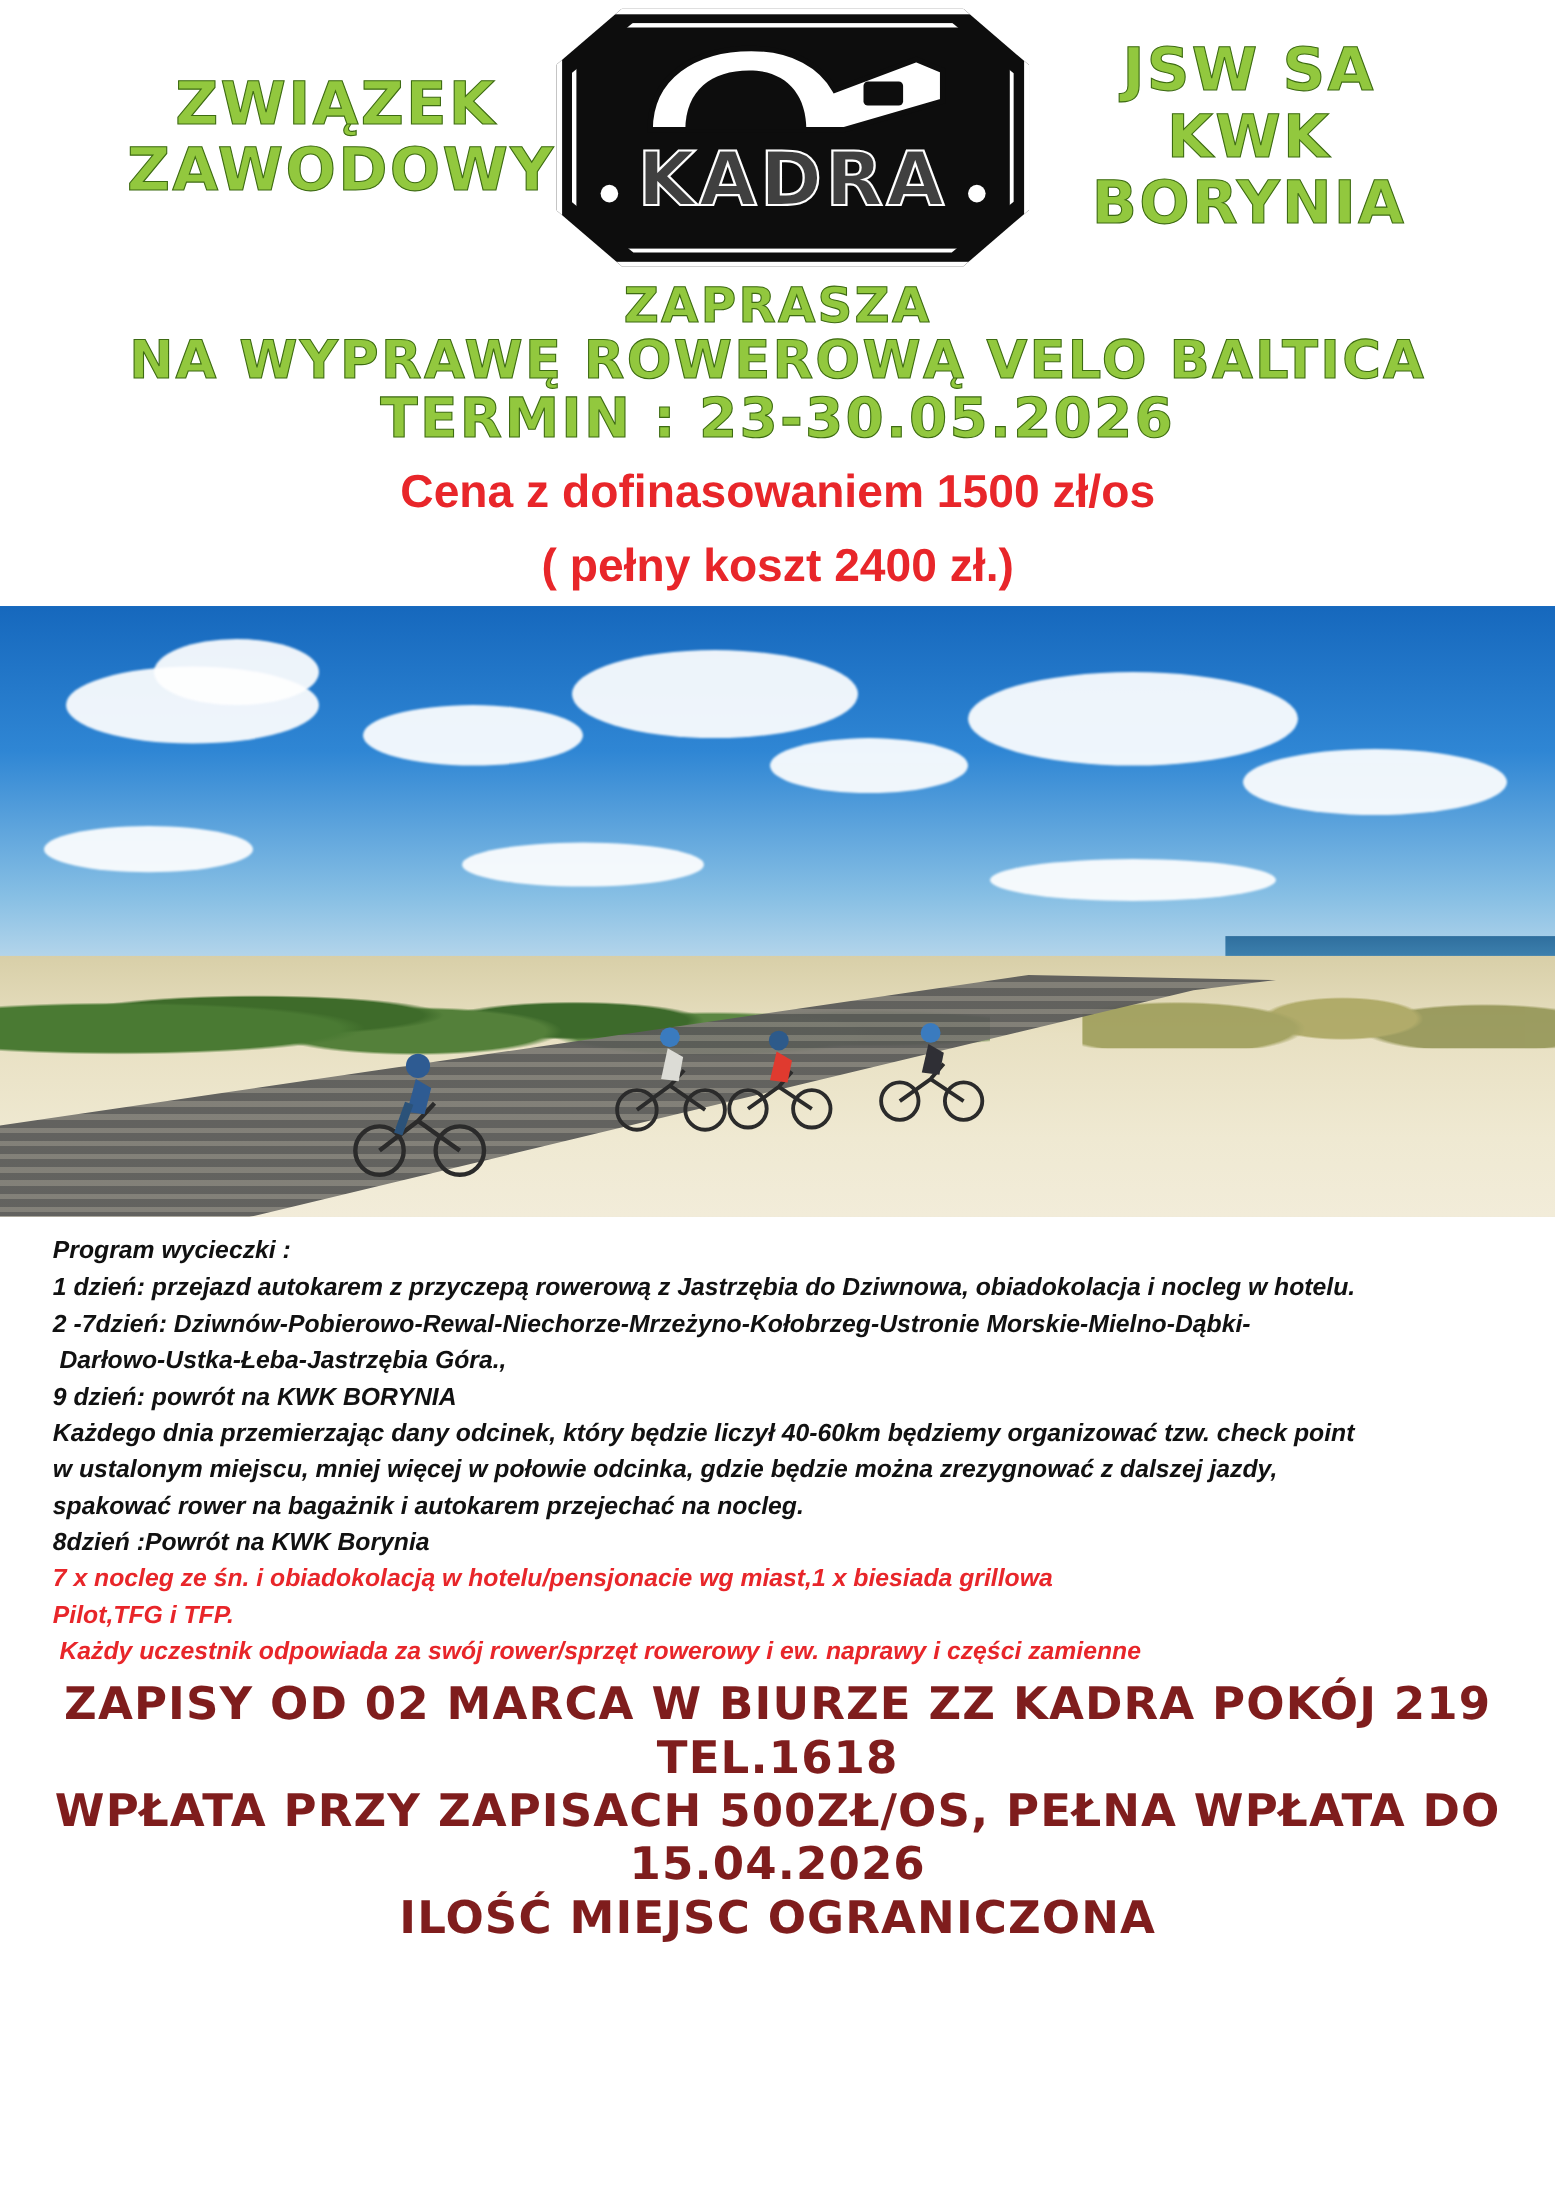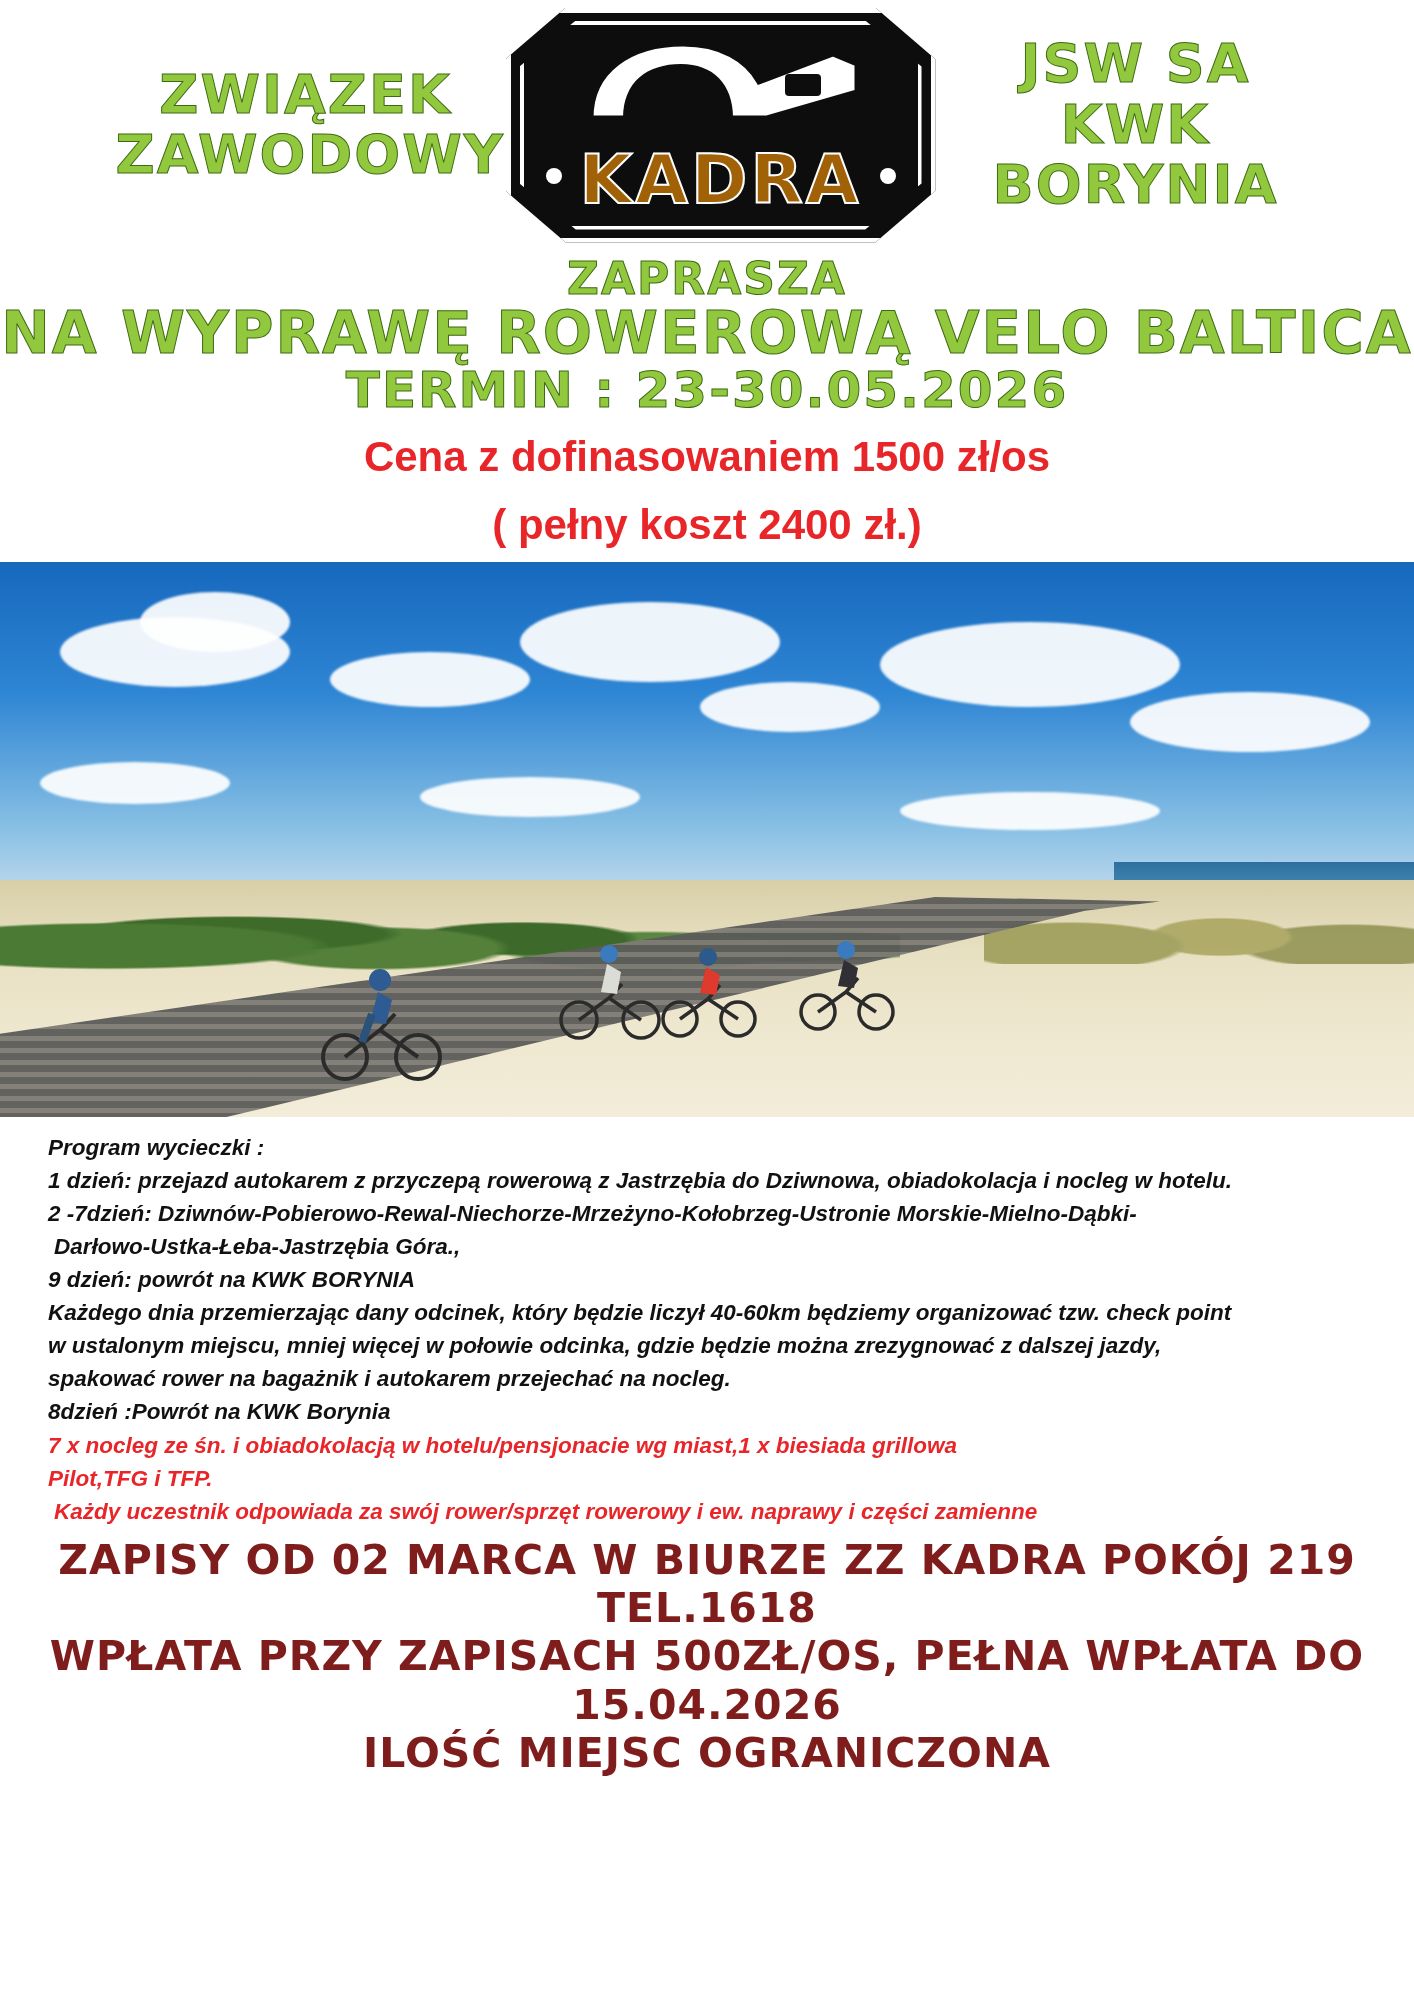--- a/index.html
+++ b/index.html
@@ -69,23 +69,23 @@
     position: absolute;
     left: 50%;
     top: 22px;
     transform: translateX(-50%);
     width: 300px;
     height: 110px;
   }
   .logo-text {
     position: absolute;
     left: 0; right: 0;
-    top: 132px;
+    top: 116px;
     text-align: center;
-    color: #a16207;
+    color: #404040;
     font-family: "DejaVu Sans", sans-serif;
     font-weight: bold;
     font-size: 68px;
     letter-spacing: 3px;
     -webkit-text-stroke: 2px #ffffff;
   }
   .dot {
     position: absolute;
     top: 160px;
     width: 16px;
@@ -104,21 +104,21 @@
   .title-green {
     color: #92c83e;
     font-family: "DejaVu Sans", sans-serif;
     font-weight: bold;
     text-transform: uppercase;
     letter-spacing: 2px;
     -webkit-text-stroke: 1px #3d6b12;
     line-height: 1.06;
   }
   .t1 { font-size: 44px; }
-  .t2 { font-size: 58px; }
+  .t2 { font-size: 48px; }
   .t3 { font-size: 50px; }
   .price {
     color: #e8262a;
     font-family: "Liberation Sans", sans-serif;
     font-weight: bold;
     font-size: 42px;
     line-height: 1.32;
     margin-top: 12px;
   }
 

